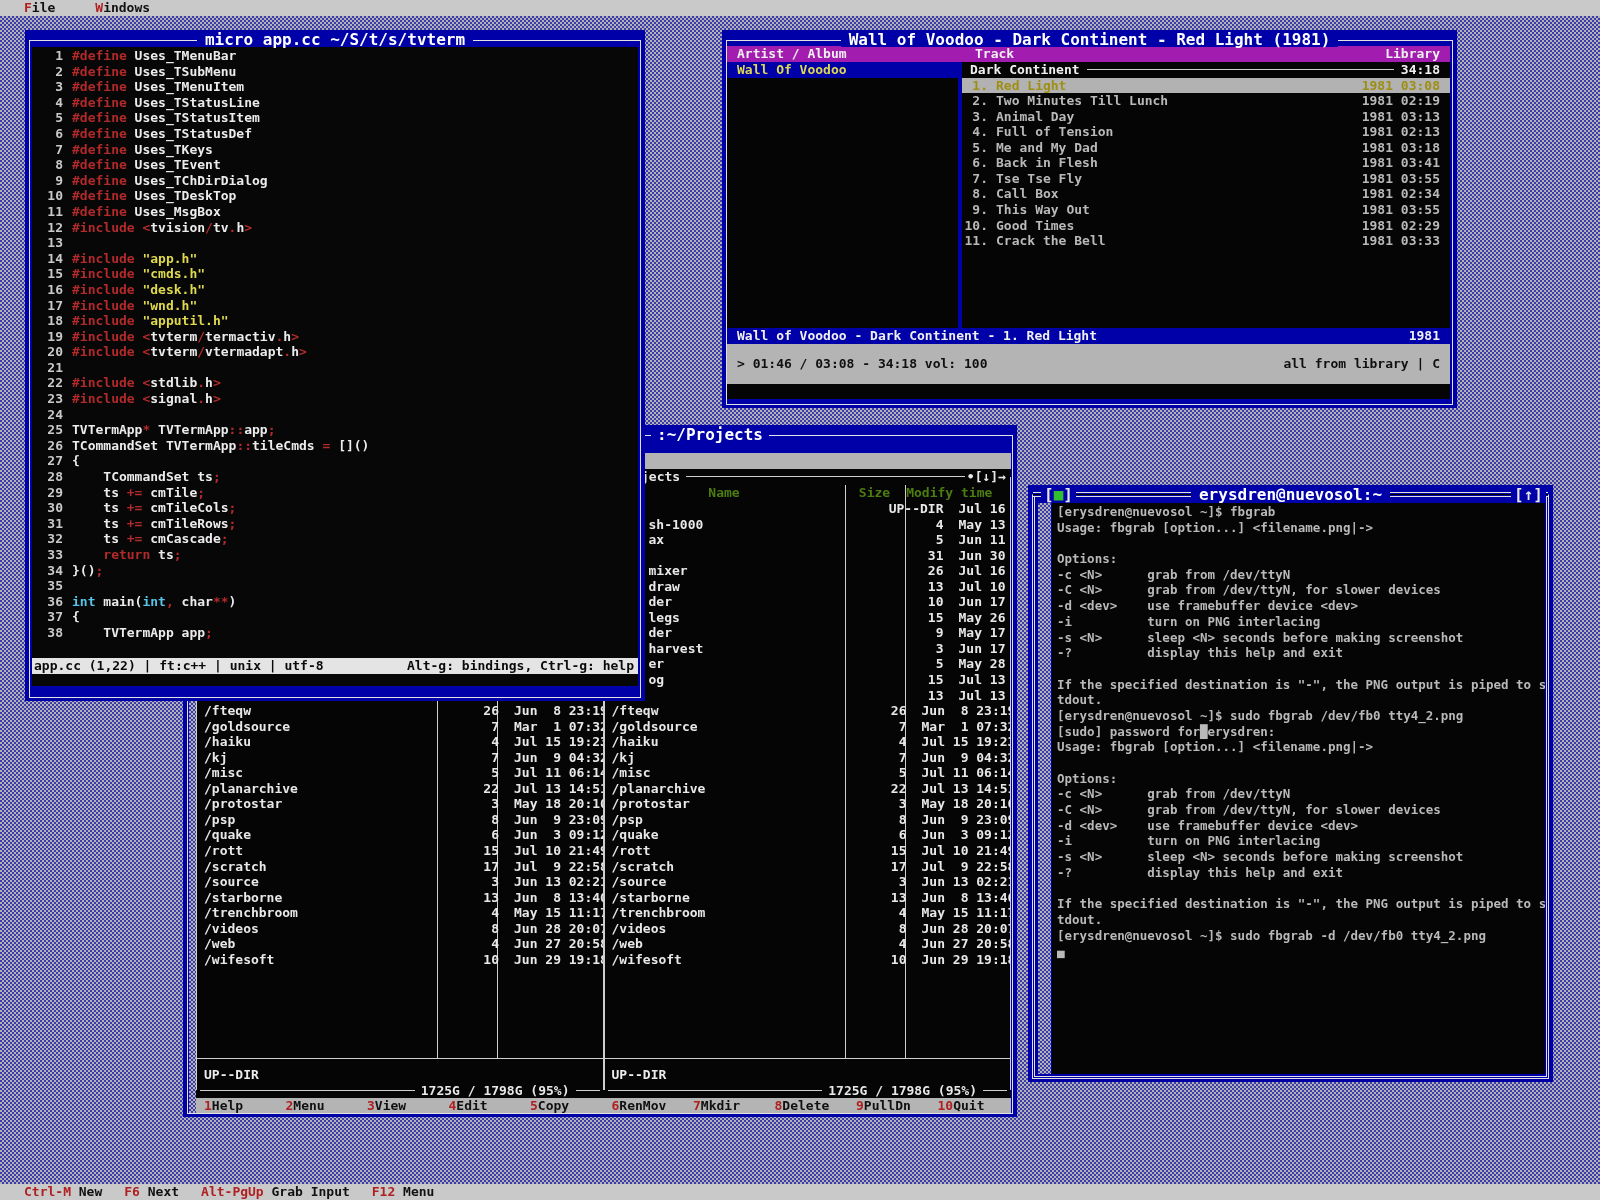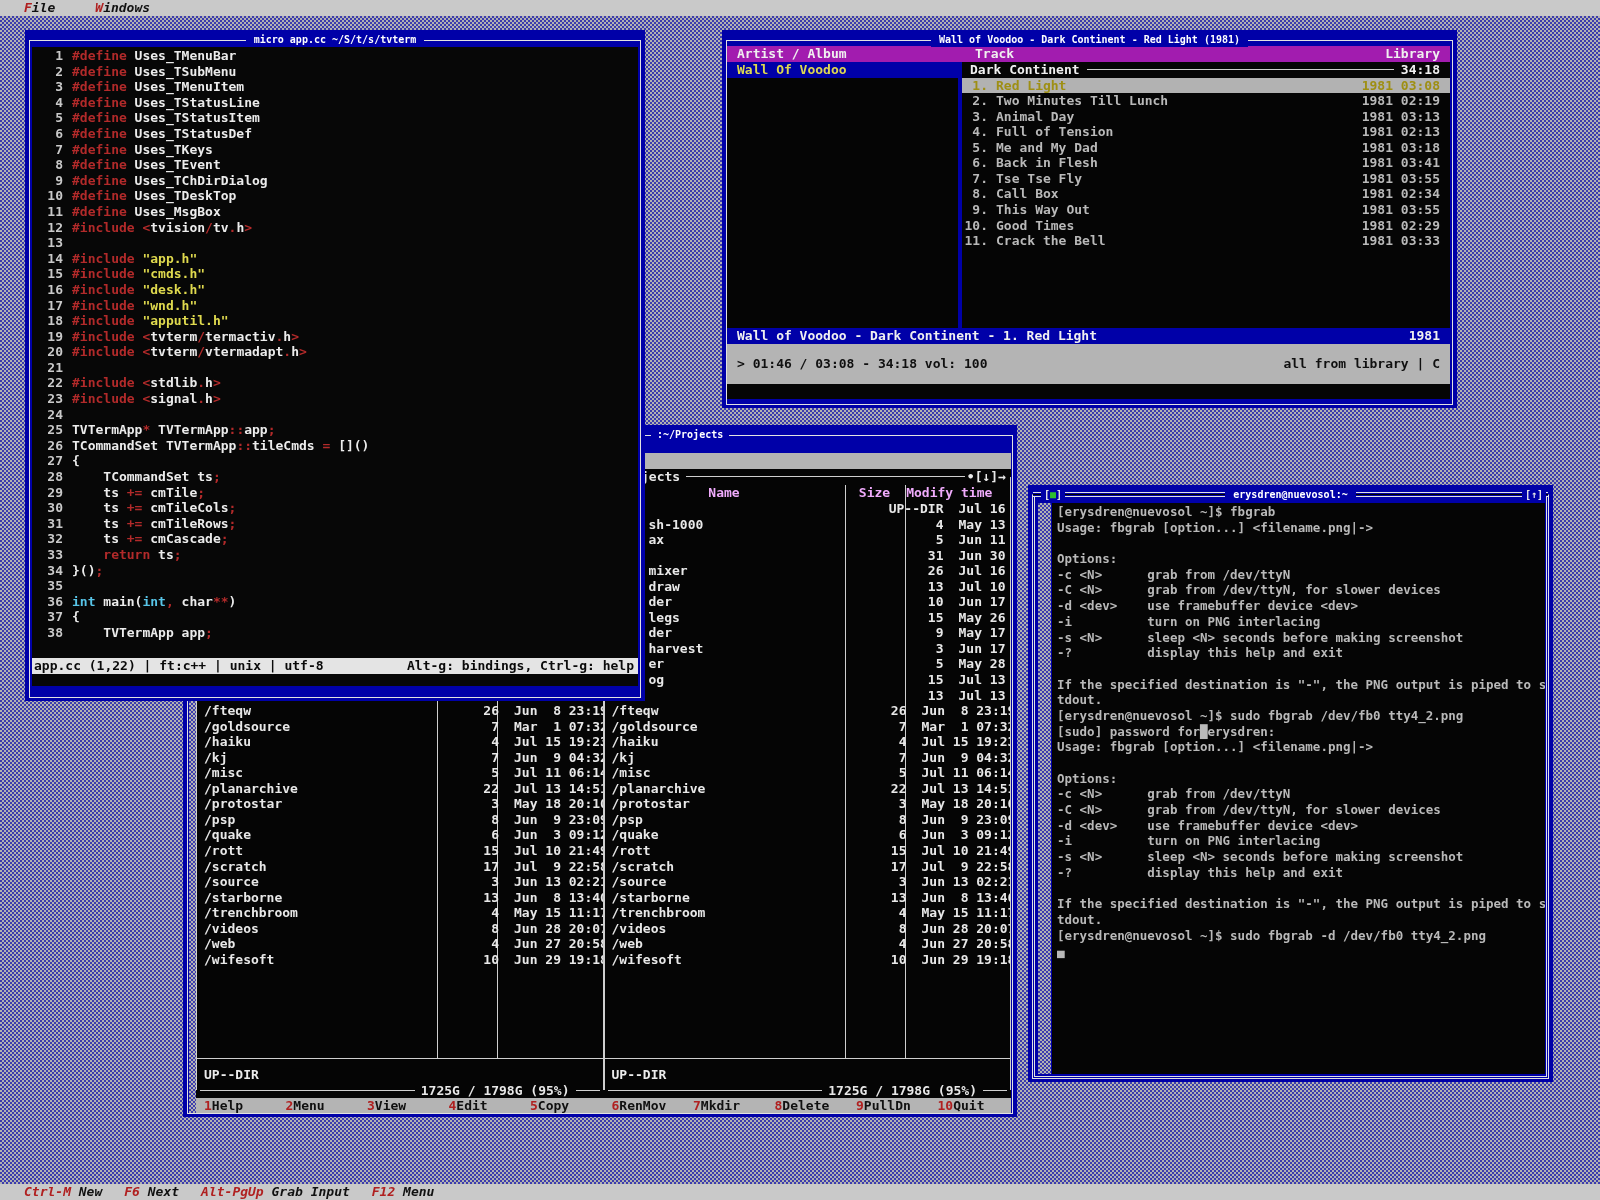--- a/index.html
+++ b/index.html
@@ -11,29 +11,29 @@
     background-image:conic-gradient(#b2b2b2 0% 25%, #3c3cae 25% 50%, #b2b2b2 50% 75%, #3c3cae 75% 100%);
     background-size:4px 4px;}
   #desktop{position:absolute;left:0;right:0;top:16px;bottom:16px;}
 
   
   .bar{position:absolute;left:0;right:0;height:16px;background:#c9c9c9;color:#111;
        font-size:13px;line-height:16px;display:flex;align-items:center;z-index:40;white-space:pre;}
   #menubar{top:0;padding-left:24px;gap:40px;}
   #statusbar{bottom:0;padding-left:24px;gap:22px;}
   .hotkey{color:#b02020;}
-  .mi,.sbi{white-space:pre;font-style:italic;}
+  .mi,.sbi{white-space:pre;}
 
   
   .window{position:absolute;background:#0000a8;}
   .wline{position:absolute;left:4px;right:4px;top:10px;bottom:3px;
          border:1px solid #e2e2e2;border-top:none;pointer-events:none;}
   .wline.dbl{border-width:3px;border-style:double;top:9px;}
   .wtitle{position:absolute;top:4px;left:5px;right:5px;height:14px;text-align:center;
-          font-size:10px;line-height:14px;color:#ffffff;
+          font-size:16px;line-height:14px;color:#ffffff;
           background:linear-gradient(#e2e2e2,#e2e2e2) 0 6px/100% 1px no-repeat;z-index:2;}
   .wtitle.dbl{background:
       linear-gradient(#e2e2e2,#e2e2e2) 0 3px/100% 1px no-repeat,
       linear-gradient(#e2e2e2,#e2e2e2) 0 7px/100% 1px no-repeat;}
   .wtitle .tspan{position:relative;top:-1px;display:inline-block;background:#0000a8;padding:0 8px;}
   .wtitle .tleft{position:absolute;left:463px;top:-1px;display:inline-block;background:#0000a8;padding:0 6px;}
   .corner{position:absolute;top:-1px;background:#0000a8;padding:0 3px;color:#e8e8e8;}
   .corner.lft{left:8px;} .corner.rgt{right:2px;}
   .sq{color:#2fbf2f;}
 
@@ -79,21 +79,21 @@
   #fm-strip{position:absolute;left:6px;top:28px;bottom:4px;width:7px;}
   #fm-content{position:absolute;left:13px;right:6px;top:28px;bottom:4px;background:#050505;
               display:flex;flex-direction:column;font-size:13px;}
   #mc-menubar{height:16px;flex:none;background:#b4b4b4;}
   #mc-panels{flex:1;display:flex;min-height:0;}
   .panel{width:50%;position:relative;overflow:hidden;}
   .p-top{position:absolute;top:0;left:0;right:0;height:16px;line-height:15px;color:#e8e8e8;
          background:linear-gradient(#cfcfcf,#cfcfcf) 4px 7px/calc(100% - 8px) 1px no-repeat;}
   .p-top .ptitle{position:absolute;left:8px;top:0;background:#050505;padding:0 6px;}
   .p-top .pscroll{position:absolute;right:3px;top:0;background:#050505;padding:0 2px;}
-  .p-hdr{position:absolute;top:16px;left:0;right:16px;height:16px;line-height:16px;color:#f0abfc;}
+  .p-hdr{position:absolute;top:16px;left:0;right:16px;height:16px;line-height:16px;color:#4d7c0f;}
   .p-hdr .h-name{position:absolute;left:0;width:241px;text-align:center;}
   .p-hdr .h-size{position:absolute;left:241px;width:60px;text-align:center;}
   .p-hdr .h-time{position:absolute;left:301px;right:1px;text-align:center;}
   .p-rows{position:absolute;top:32px;left:1px;right:1px;bottom:47px;overflow:hidden;}
   .mc-row{height:15.55px;line-height:15.55px;display:flex;white-space:pre;color:#e8e8e8;}
   .f-name{width:240px;padding-left:7px;flex:none;overflow:hidden;}
   .f-name.part{padding-left:44px;}
   .f-size{width:55px;text-align:right;flex:none;padding-right:4px;}
   .f-date{flex:1;padding-left:11px;overflow:hidden;}
   .vl{position:absolute;top:16px;bottom:40px;width:1px;background:#cfcfcf;}

